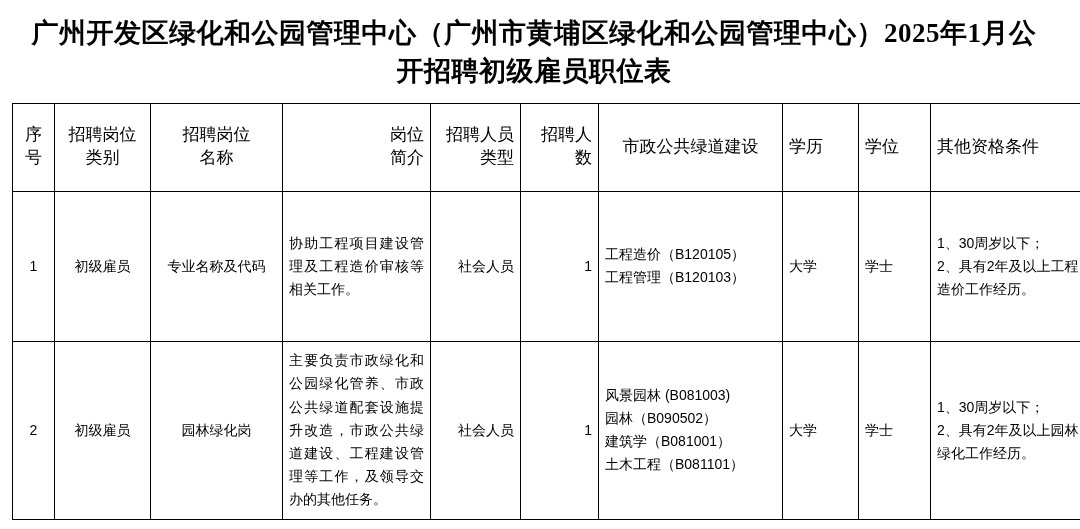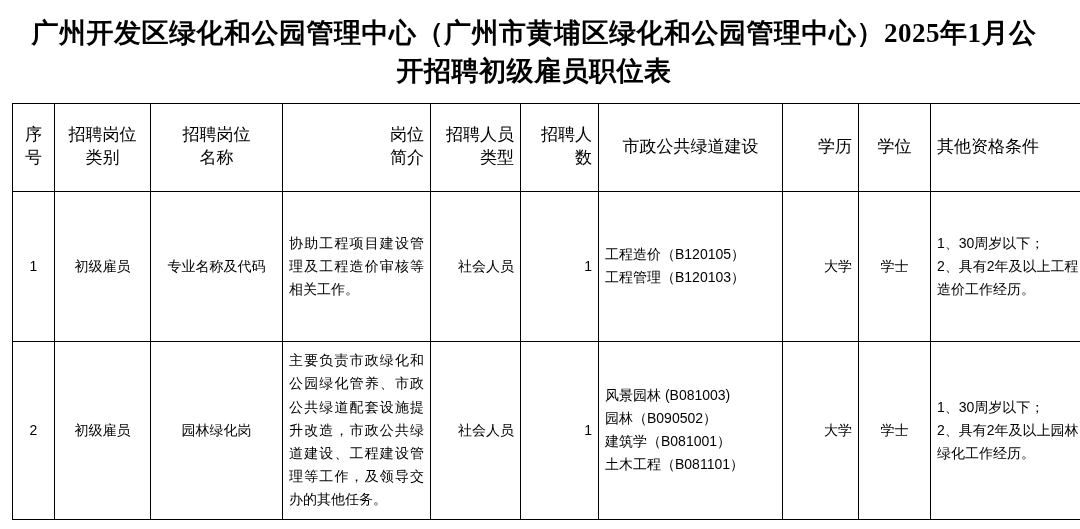--- a/index.html
+++ b/index.html
@@ -54,22 +54,22 @@
     font-size: 14px;
     line-height: 1.65;
   }
   .c-index   { width: 42px;  text-align: center; }
   .c-cat     { width: 96px;  text-align: center; }
   .c-post    { width: 132px; text-align: center; }
   .c-desc    { width: 148px; text-align: right; }
   .c-type    { width: 90px;  text-align: right; }
   .c-num     { width: 78px;  text-align: right; }
   .c-major   { width: 184px; text-align: center; }
-  .c-edu     { width: 76px;  text-align: right; }
-  .c-degree  { width: 72px;  text-align: center; }
+  .c-edu     { width: 76px;  text-align: left; }
+  .c-degree  { width: 72px;  text-align: left; }
   .c-other   { width: 162px; text-align: left; }
 
   tbody tr.row-1 td { height: 150px; }
   tbody tr.row-2 td { height: 178px; }
   .major-cell { white-space: pre-line; text-align: left; }
   .other-cell { white-space: pre-line; text-align: left; }
   .desc-cell  { white-space: normal; text-align: justify; text-align-last: left; }
   .hdr-break  { white-space: pre-line; }
 </style>
 </head>

